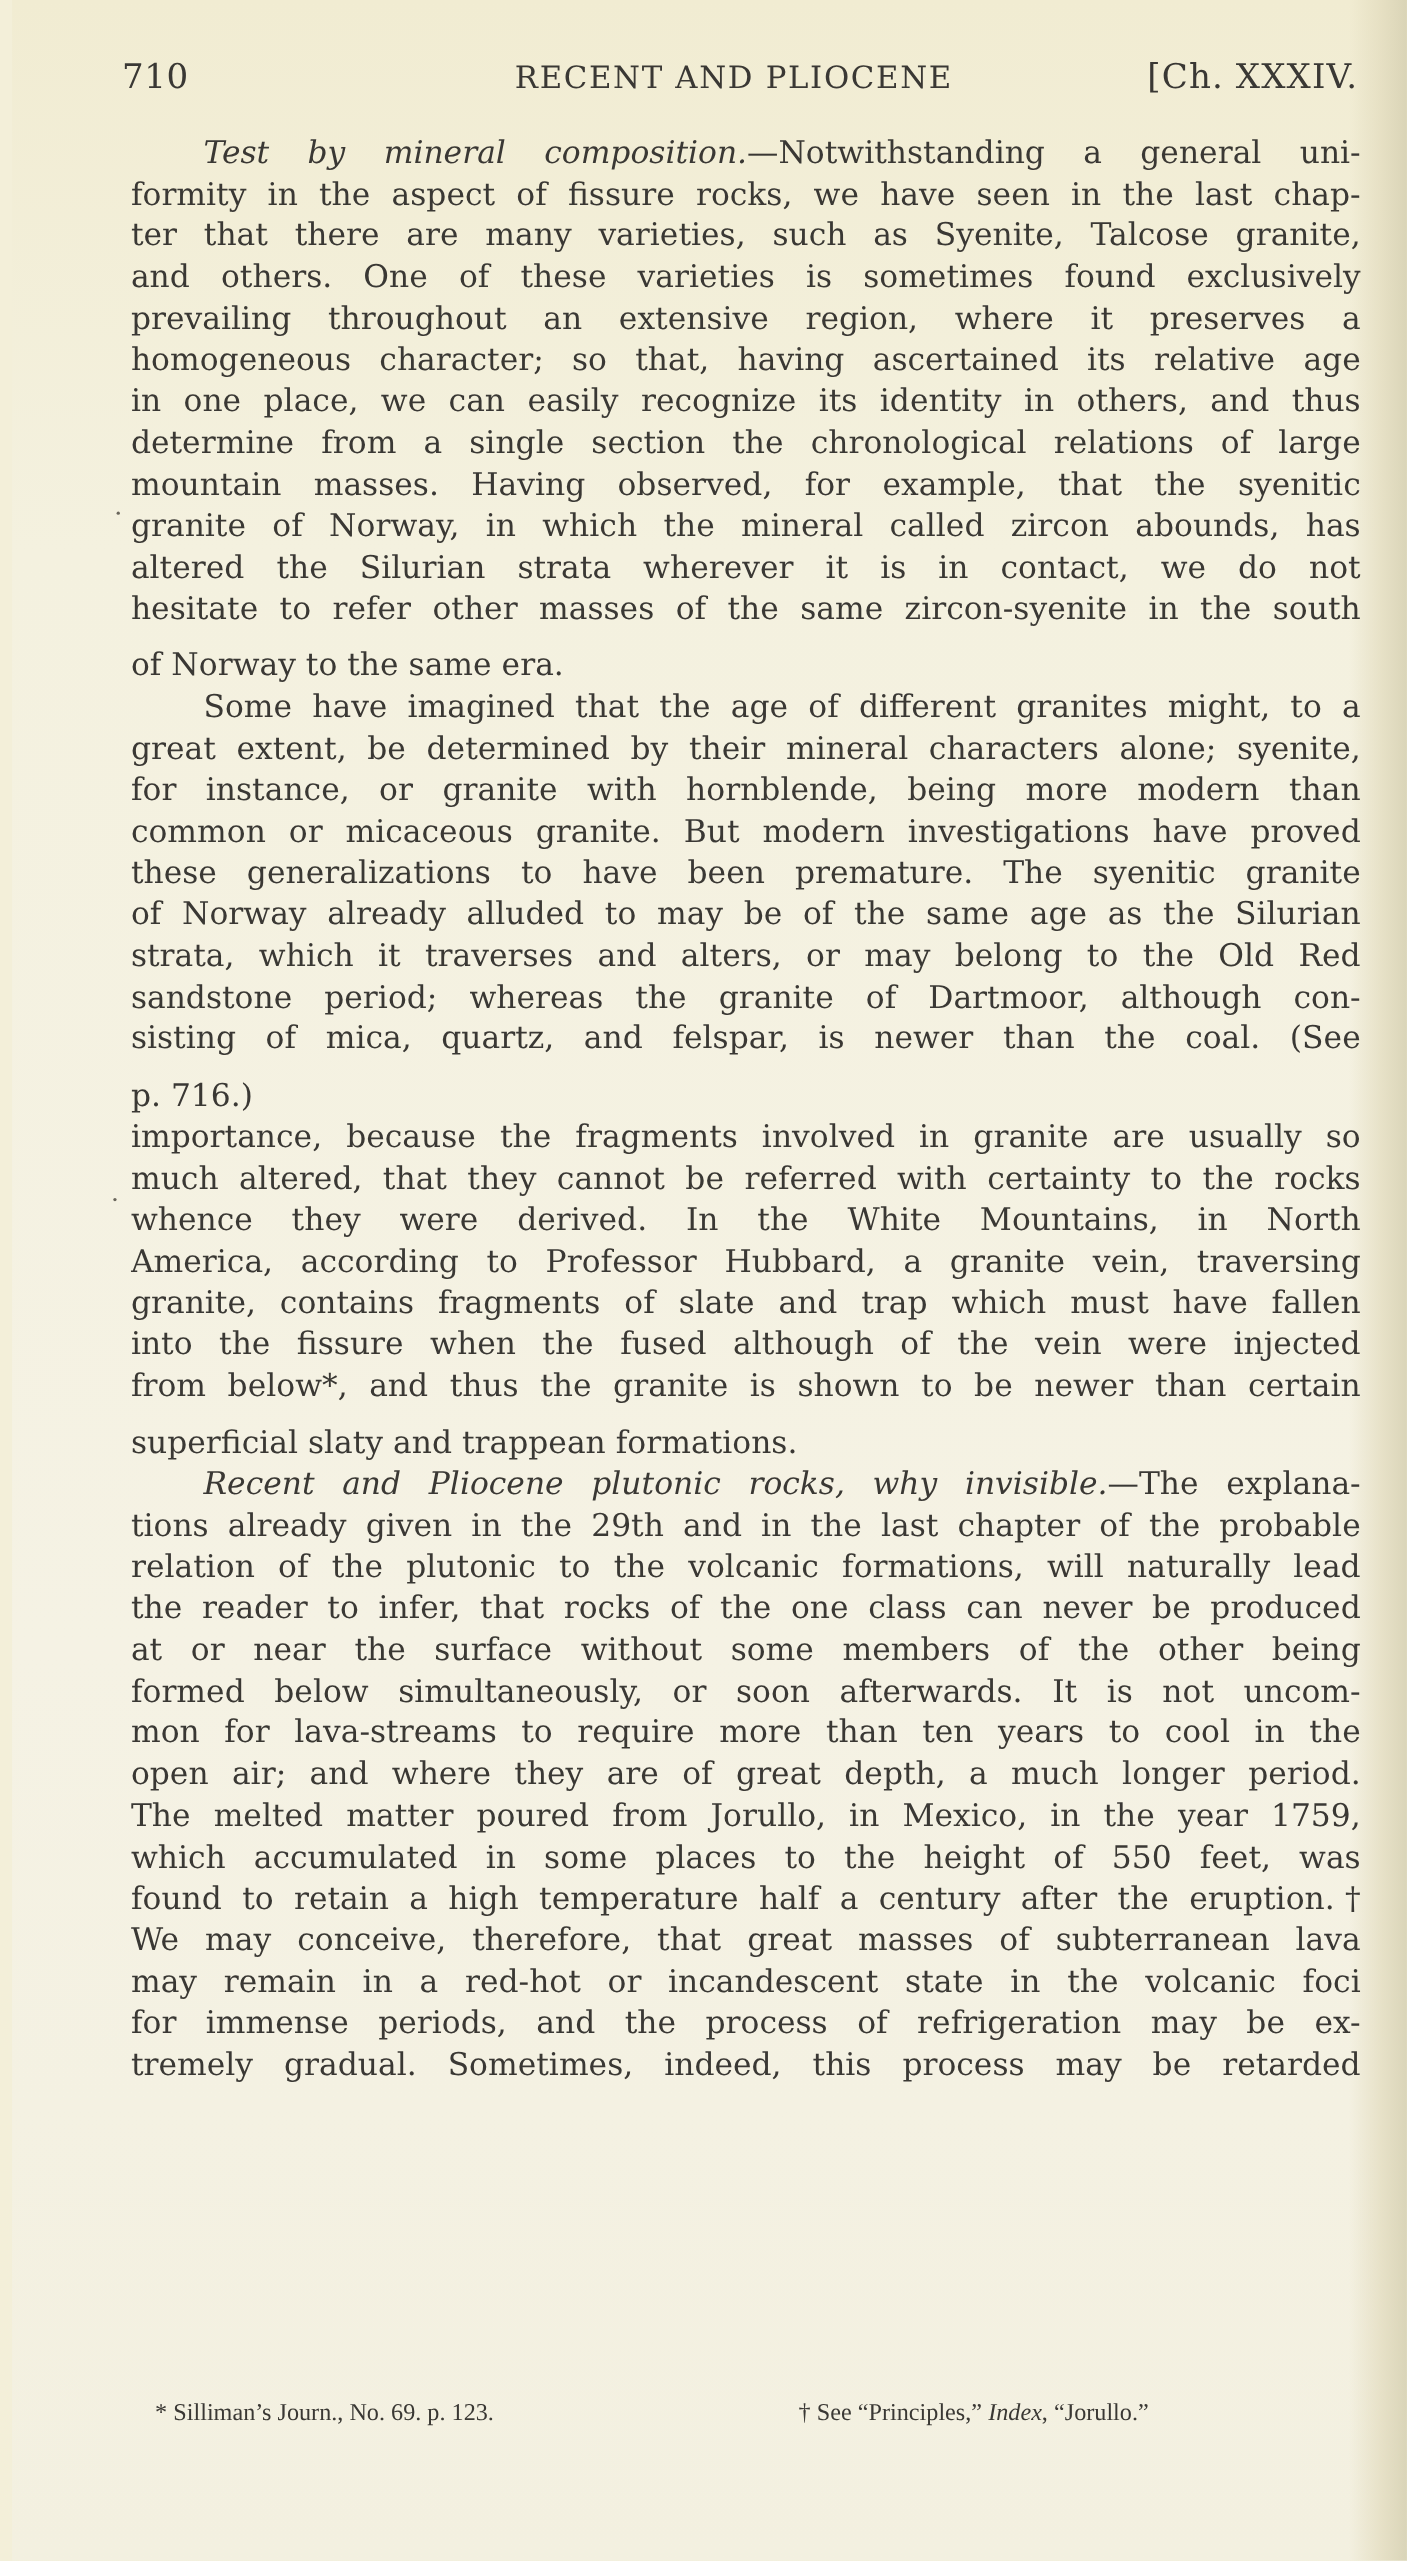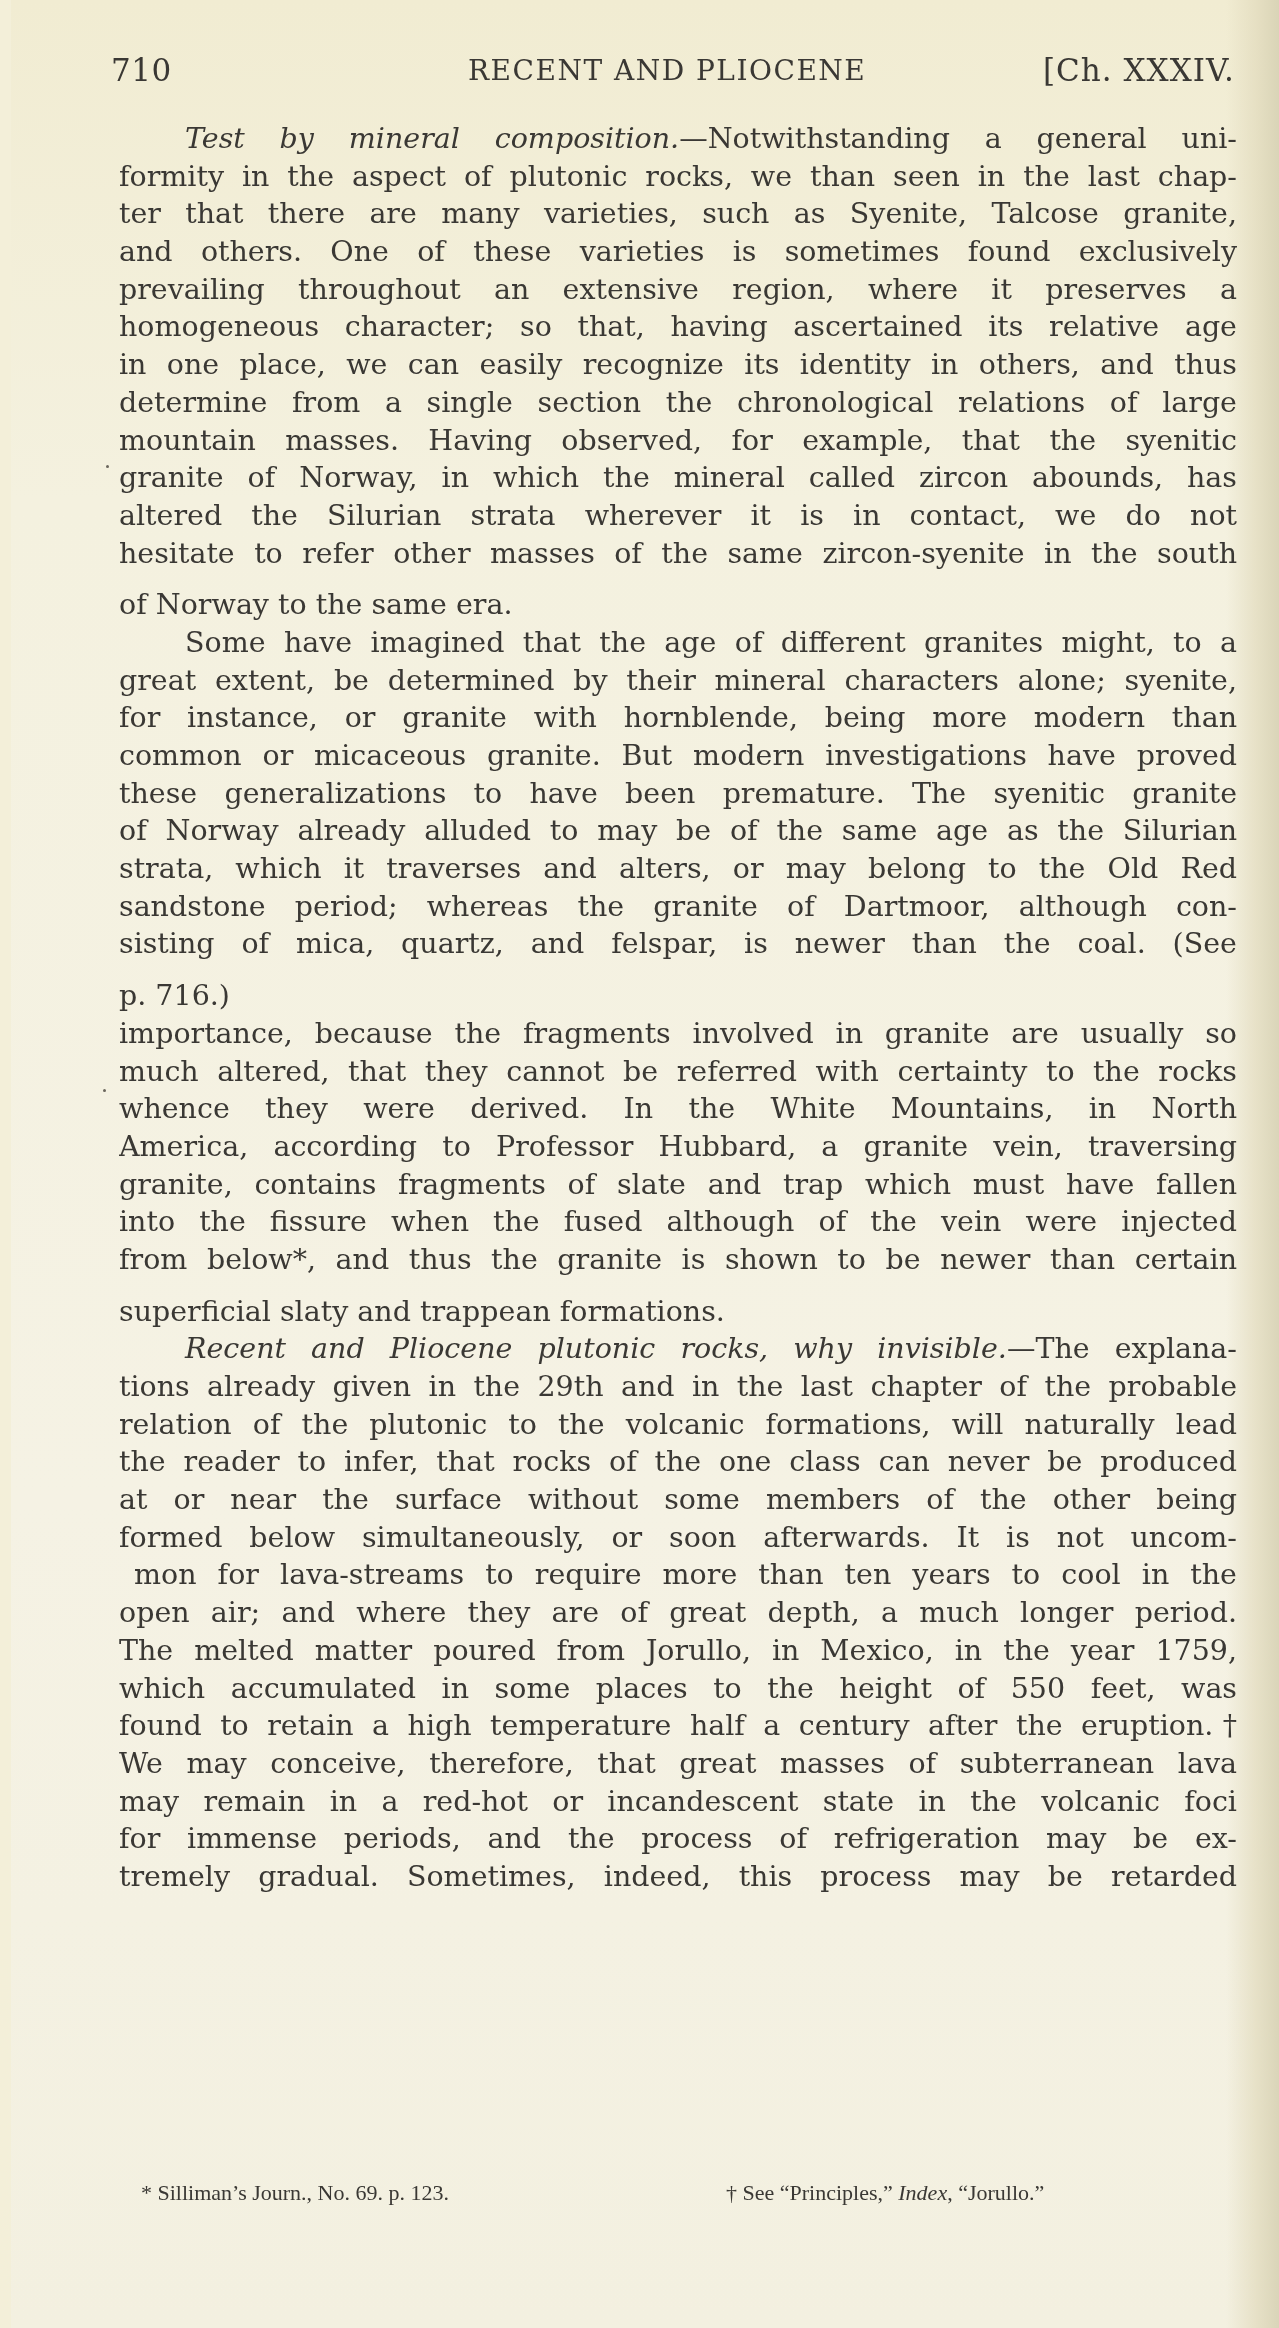--- a/index.html
+++ b/index.html
@@ -54,21 +54,21 @@
 <div class="page">
 
   <div class="header">
     <span class="pagenum">710</span>
     <span class="title">RECENT AND PLIOCENE</span>
     <span class="chapter">[Ch. XXXIV.</span>
   </div>
 
   <div class="body" id="body">
       <div class="line indent" style="white-space: normal;"><span class="ital">Test by mineral composition.</span><span>—Notwithstanding a general uni-</span></div>
-      <div class="line" style="white-space: normal;"><span>formity in the aspect of plutonic rocks, we than seen in the last chap-</span></div>
+      <div class="line" style="white-space: normal;"><span>formity in the aspect of fissure rocks, we have seen in the last chap-</span></div>
       <div class="line" style="white-space: normal;"><span>ter that there are many varieties, such as Syenite, Talcose granite,</span></div>
       <div class="line" style="white-space: normal;"><span>and others.  One of these varieties is sometimes found exclusively</span></div>
       <div class="line" style="white-space: normal;"><span>prevailing throughout an extensive region, where it preserves a</span></div>
       <div class="line" style="white-space: normal;"><span>homogeneous character; so that, having ascertained its relative age</span></div>
       <div class="line" style="white-space: normal;"><span>in one place, we can easily recognize its identity in others, and thus</span></div>
       <div class="line" style="white-space: normal;"><span>determine from a single section the chronological relations of large</span></div>
       <div class="line" style="white-space: normal;"><span>mountain masses.  Having observed, for example, that the syenitic</span></div>
       <div class="line" style="white-space: normal;"><span>granite of Norway, in which the mineral called zircon abounds, has</span></div>
       <div class="line" style="white-space: normal;"><span>altered the Silurian strata wherever it is in contact, we do not</span></div>
       <div class="line" style="white-space: normal;"><span>hesitate to refer other masses of the same zircon-syenite in the south</span></div>
@@ -90,21 +90,21 @@
       <div class="line" style="white-space: normal;"><span>granite, contains fragments of slate and trap which must have fallen</span></div>
       <div class="line" style="white-space: normal;"><span>into the fissure when the fused although of the vein were injected</span></div>
       <div class="line" style="white-space: normal;"><span>from below*, and thus the granite is shown to be newer than certain</span></div>
       <div class="line last"><span>superficial slaty and trappean formations.</span></div>
       <div class="line indent" style="white-space: normal;"><span class="ital">Recent and Pliocene plutonic rocks, why invisible.</span><span>—The explana-</span></div>
       <div class="line" style="white-space: normal;"><span>tions already given in the 29th and in the last chapter of the probable</span></div>
       <div class="line" style="white-space: normal;"><span>relation of the plutonic to the volcanic formations, will naturally lead</span></div>
       <div class="line" style="white-space: normal;"><span>the reader to infer, that rocks of the one class can never be produced</span></div>
       <div class="line" style="white-space: normal;"><span>at or near the surface without some members of the other being</span></div>
       <div class="line" style="white-space: normal;"><span>formed below simultaneously, or soon afterwards.  It is not uncom-</span></div>
-      <div class="line" style="white-space: normal; margin-left: 15px;"><span>mon for lava-streams to require more than ten years to cool in the</span></div>
+      <div class="line" style="white-space: normal;"><span>mon for lava-streams to require more than ten years to cool in the</span></div>
       <div class="line" style="white-space: normal;"><span>open air; and where they are of great depth, a much longer period.</span></div>
       <div class="line" style="white-space: normal;"><span>The melted matter poured from Jorullo, in Mexico, in the year 1759,</span></div>
       <div class="line" style="white-space: normal;"><span>which accumulated in some places to the height of 550 feet, was</span></div>
       <div class="line" style="white-space: normal;"><span>found to retain a high temperature half a century after the eruption.†</span></div>
       <div class="line" style="white-space: normal;"><span>We may conceive, therefore, that great masses of subterranean lava</span></div>
       <div class="line" style="white-space: normal;"><span>may remain in a red-hot or incandescent state in the volcanic foci</span></div>
       <div class="line" style="white-space: normal;"><span>for immense periods, and the process of refrigeration may be ex-</span></div>
       <div class="line" style="white-space: normal;"><span>tremely gradual.  Sometimes, indeed, this process may be retarded</span></div>
     </div>
 

